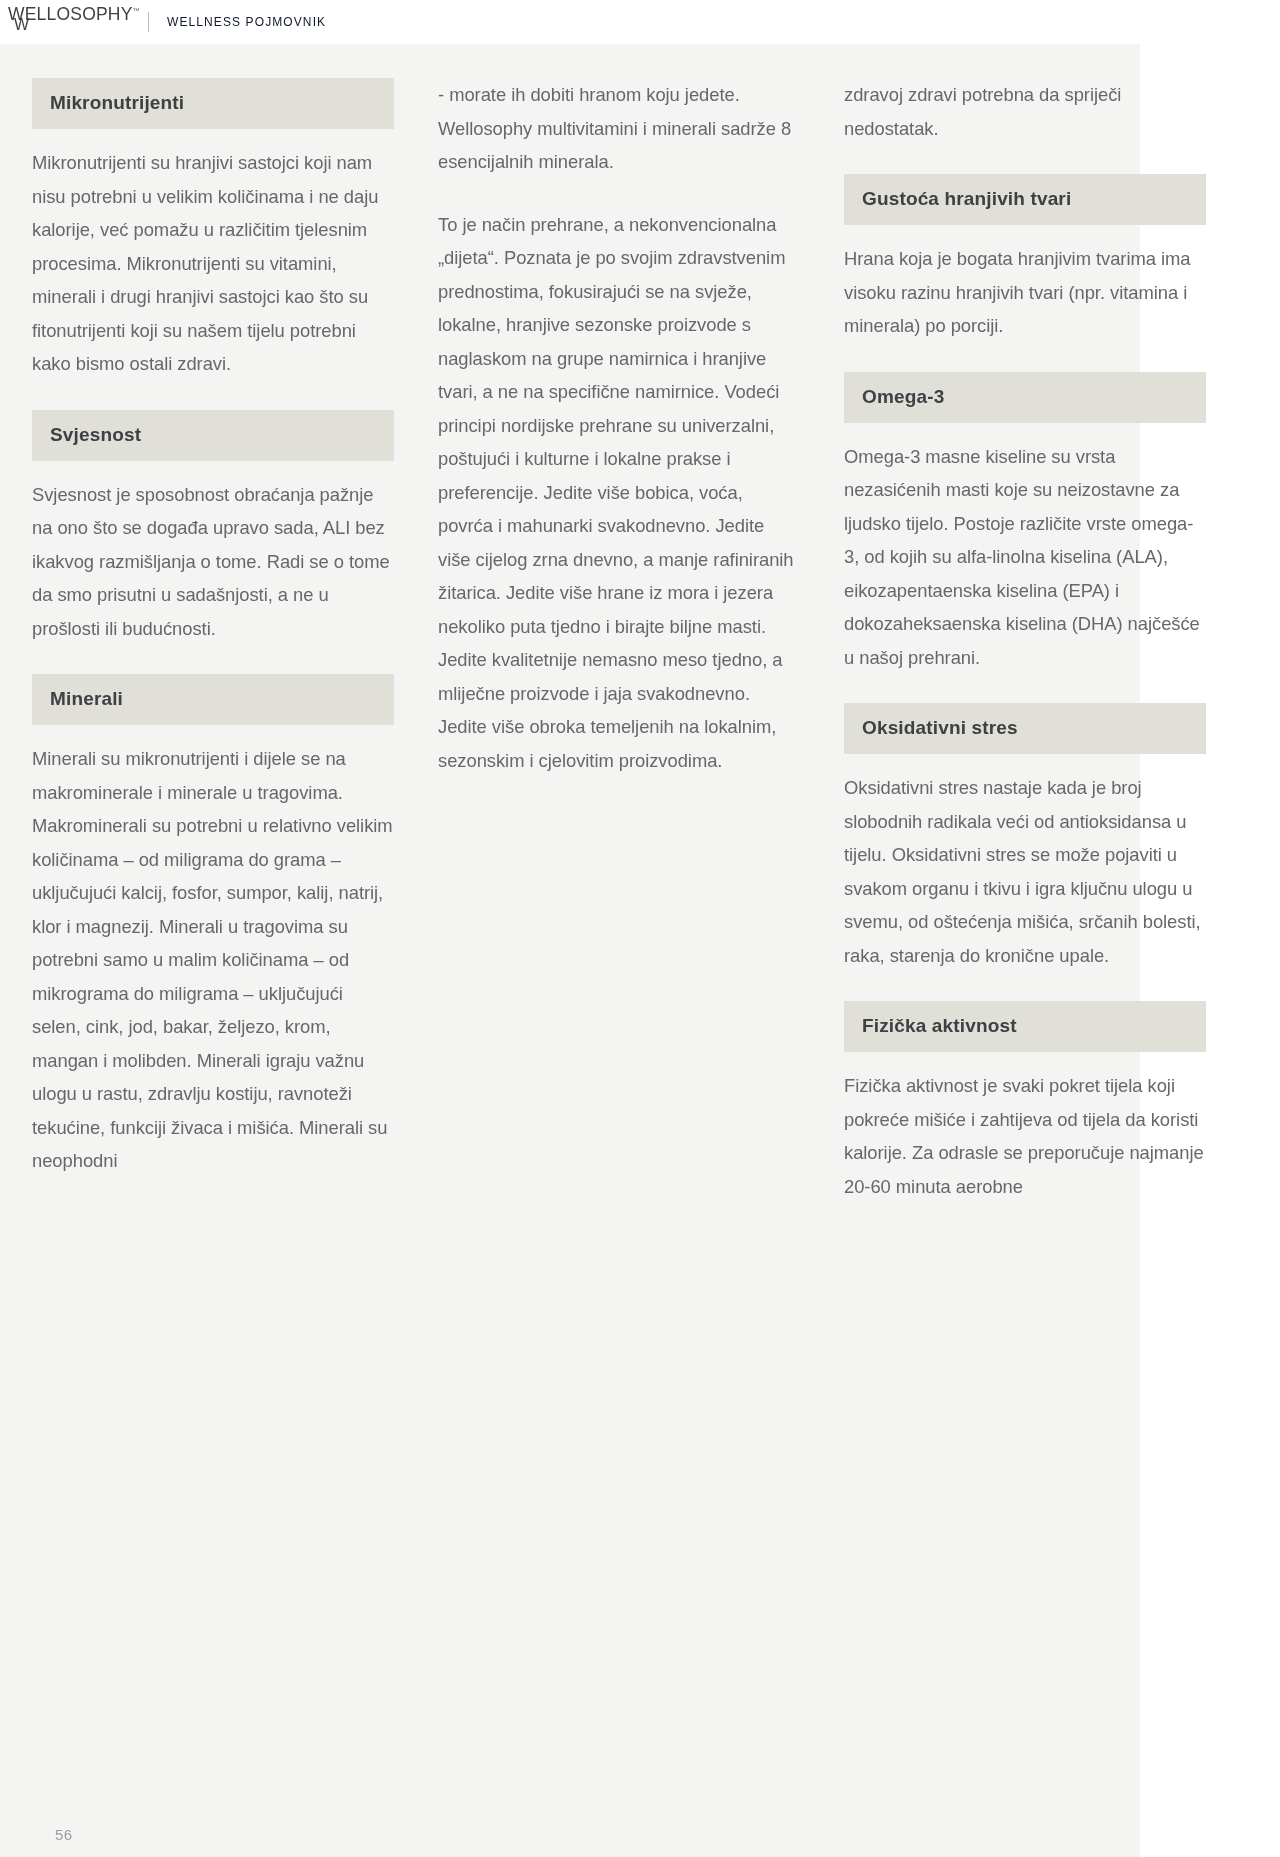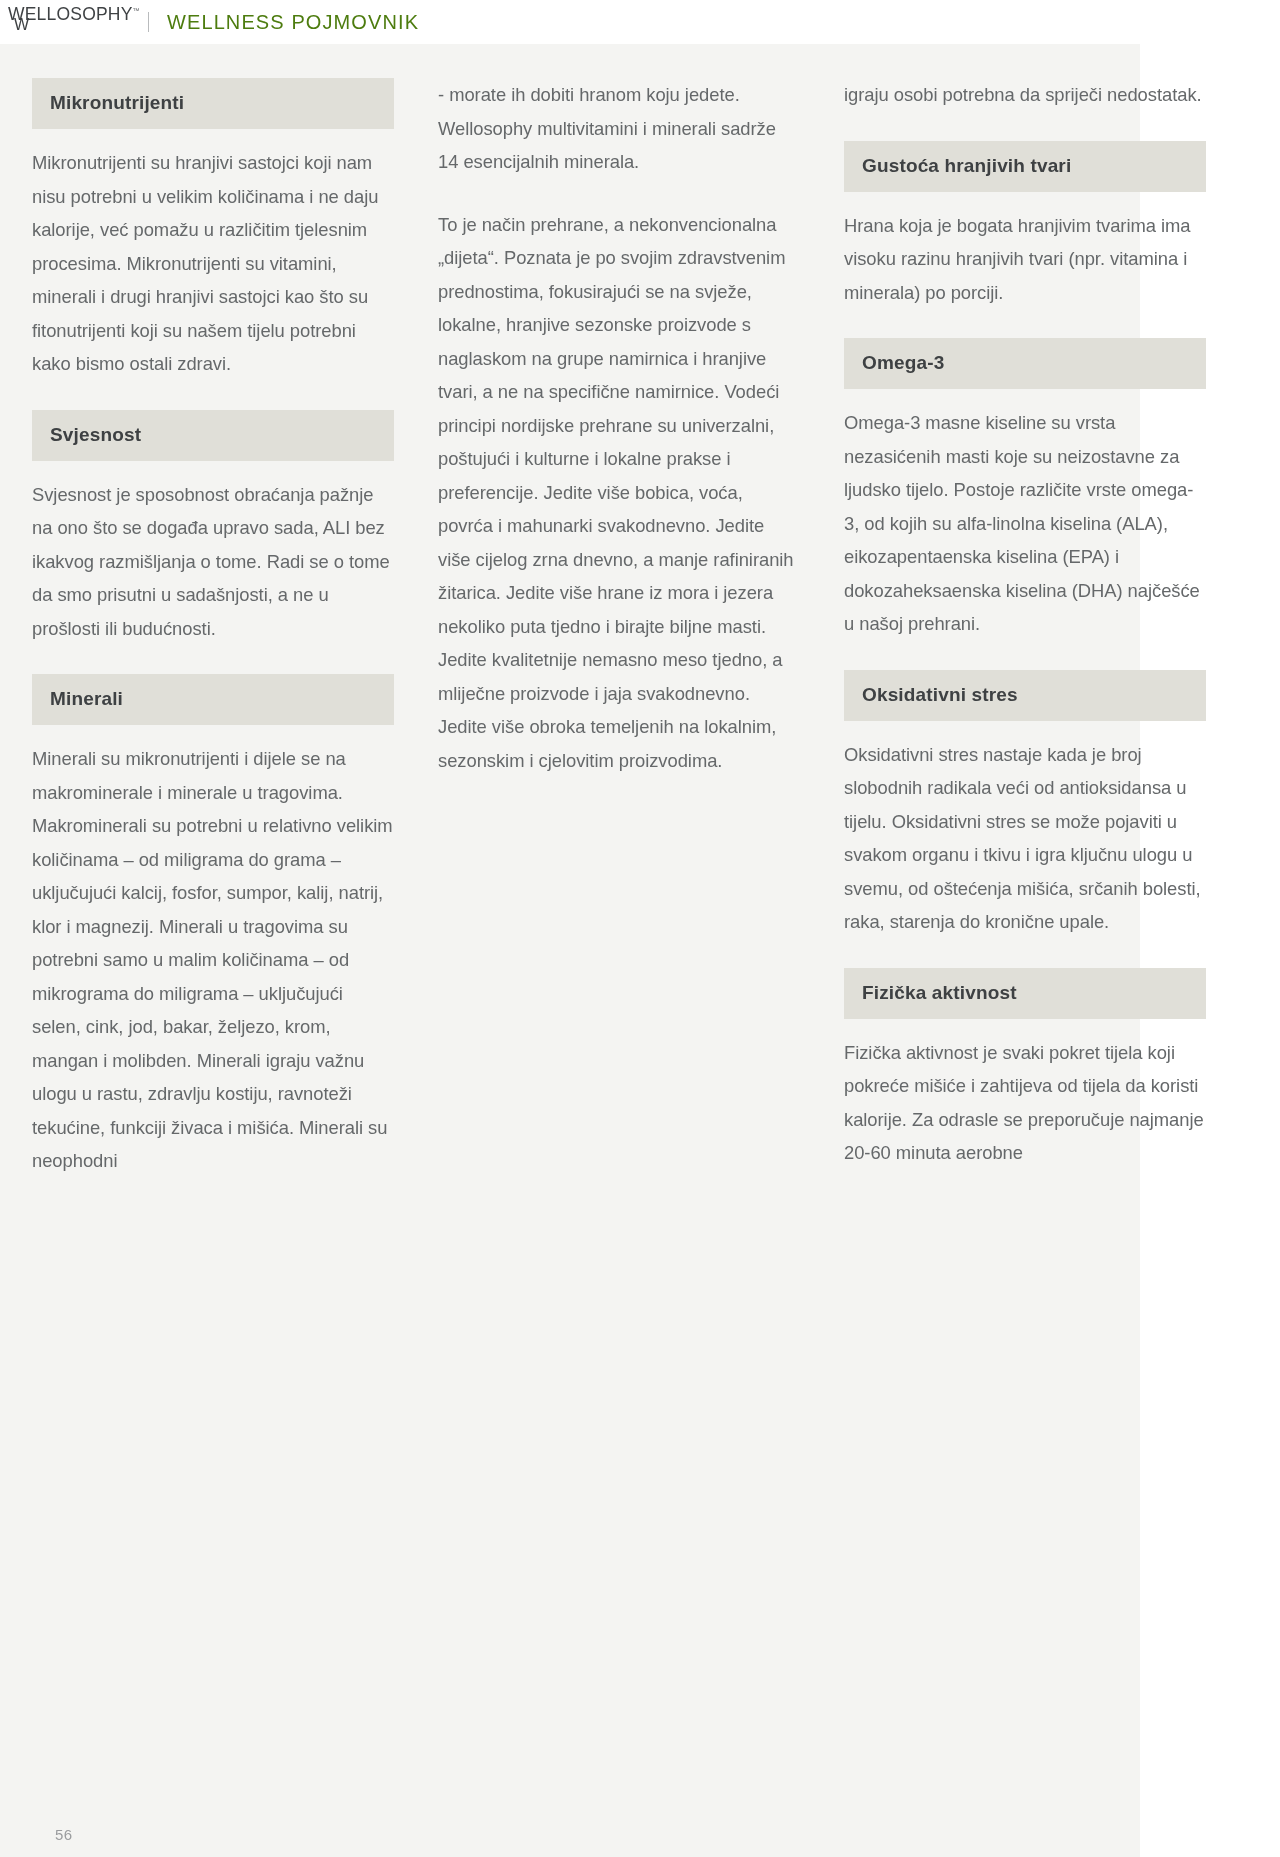--- a/index.html
+++ b/index.html
@@ -56,23 +56,23 @@
     line-height: 1;
   }
   .header-divider {
     width: 1px;
     height: 20px;
     background: #b9bbbd;
     margin: 0 18px 0 8px;
     flex: 0 0 auto;
   }
   .header-title {
-    font-size: 20px;
+    font-size: 12px;
     letter-spacing: 1.1px;
-    color: #4d7c0f;
+    color: #0f172a;
     white-space: nowrap;
   }
 
   
   .page {
     position: relative;
     background: #f4f4f2;
     width: 1140px;
     height: 1813px;
     box-sizing: border-box;
@@ -136,25 +136,25 @@
   <div class="columns" id="columns">
       <div class="col">
         <div class="section-heading tight-top">Mikronutrijenti</div>
         <div class="body-text block-gap">Mikronutrijenti su hranjivi sastojci koji nam nisu potrebni u velikim količinama i ne daju kalorije, već pomažu u različitim tjelesnim procesima. Mikronutrijenti su vitamini, minerali i drugi hranjivi sastojci kao što su fitonutrijenti koji su našem tijelu potrebni kako bismo ostali zdravi.</div>
         <div class="section-heading">Svjesnost</div>
         <div class="body-text block-gap">Svjesnost je sposobnost obraćanja pažnje na ono što se događa upravo sada, ALI bez ikakvog razmišljanja o tome. Radi se o tome da smo prisutni u sadašnjosti, a ne u prošlosti ili budućnosti.</div>
         <div class="section-heading">Minerali</div>
         <div class="body-text block-gap">Minerali su mikronutrijenti i dijele se na makrominerale i minerale u tragovima. Makrominerali su potrebni u relativno velikim količinama – od miligrama do grama – uključujući kalcij, fosfor, sumpor, kalij, natrij, klor i magnezij. Minerali u tragovima su potrebni samo u malim količinama – od mikrograma do miligrama – uključujući selen, cink, jod, bakar, željezo, krom, mangan i molibden. Minerali igraju važnu ulogu u rastu, zdravlju kostiju, ravnoteži tekućine, funkciji živaca i mišića. Minerali su neophodni</div>
       </div>
       <div class="col">
-        <div class="body-text block-gap">- morate ih dobiti hranom koju jedete. Wellosophy multivitamini i minerali sadrže 14 esencijalnih minerala.</div>
+        <div class="body-text block-gap">- morate ih dobiti hranom koju jedete. Wellosophy multivitamini i minerali sadrže 8 esencijalnih minerala.</div>
         <div class="body-text block-gap">To je način prehrane, a nekonvencionalna „dijeta“. Poznata je po svojim zdravstvenim prednostima, fokusirajući se na svježe, lokalne, hranjive sezonske proizvode s naglaskom na grupe namirnica i hranjive tvari, a ne na specifične namirnice. Vodeći principi nordijske prehrane su univerzalni, poštujući i kulturne i lokalne prakse i preferencije. Jedite više bobica, voća, povrća i mahunarki svakodnevno. Jedite više cijelog zrna dnevno, a manje rafiniranih žitarica. Jedite više hrane iz mora i jezera nekoliko puta tjedno i birajte biljne masti. Jedite kvalitetnije nemasno meso tjedno, a mliječne proizvode i jaja svakodnevno. Jedite više obroka temeljenih na lokalnim, sezonskim i cjelovitim proizvodima.</div>
       </div>
       <div class="col">
-        <div class="body-text block-gap">igraju osobi potrebna da spriječi nedostatak.</div>
+        <div class="body-text block-gap">zdravoj zdravi potrebna da spriječi nedostatak.</div>
         <div class="section-heading">Gustoća hranjivih tvari</div>
         <div class="body-text block-gap">Hrana koja je bogata hranjivim tvarima ima visoku razinu hranjivih tvari (npr. vitamina i minerala) po porciji.</div>
         <div class="section-heading">Omega-3</div>
         <div class="body-text block-gap">Omega-3 masne kiseline su vrsta nezasićenih masti koje su neizostavne za ljudsko tijelo. Postoje različite vrste omega-3, od kojih su alfa-linolna kiselina (ALA), eikozapentaenska kiselina (EPA) i dokozaheksaenska kiselina (DHA) najčešće u našoj prehrani.</div>
         <div class="section-heading">Oksidativni stres</div>
         <div class="body-text block-gap">Oksidativni stres nastaje kada je broj slobodnih radikala veći od antioksidansa u tijelu. Oksidativni stres se može pojaviti u svakom organu i tkivu i igra ključnu ulogu u svemu, od oštećenja mišića, srčanih bolesti, raka, starenja do kronične upale.</div>
         <div class="section-heading">Fizička aktivnost</div>
         <div class="body-text block-gap">Fizička aktivnost je svaki pokret tijela koji pokreće mišiće i zahtijeva od tijela da koristi kalorije. Za odrasle se preporučuje najmanje 20-60 minuta aerobne</div>
       </div>
     </div>

